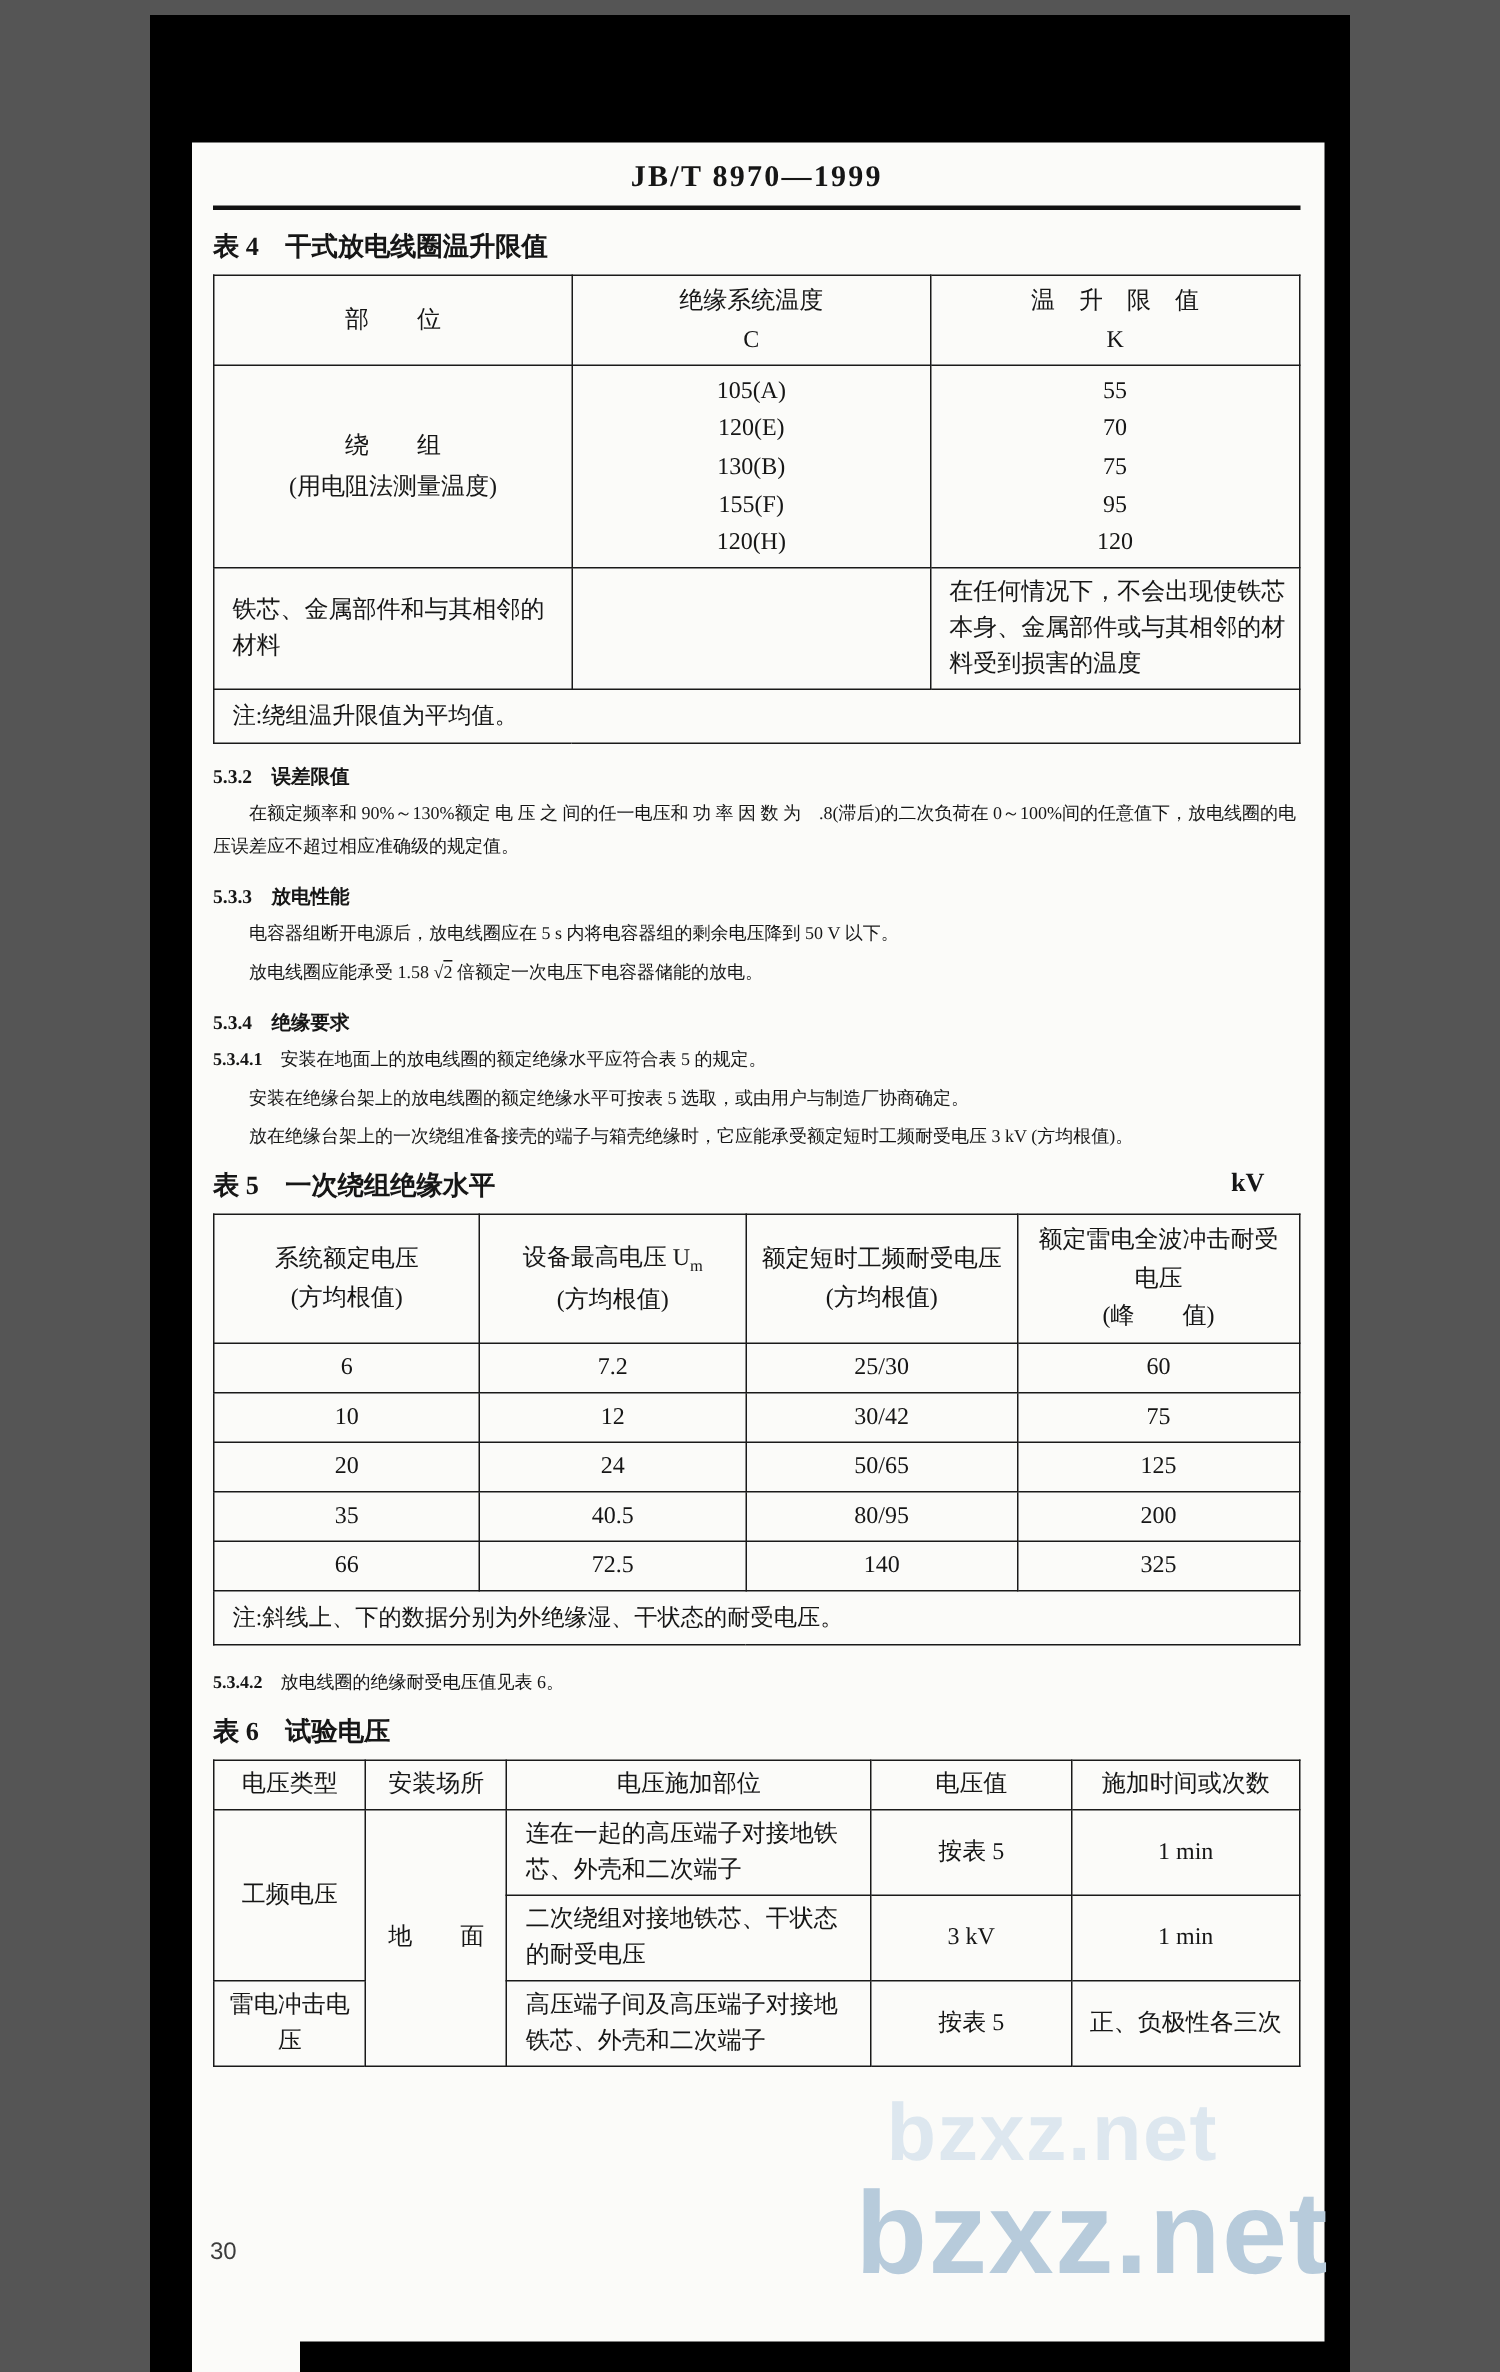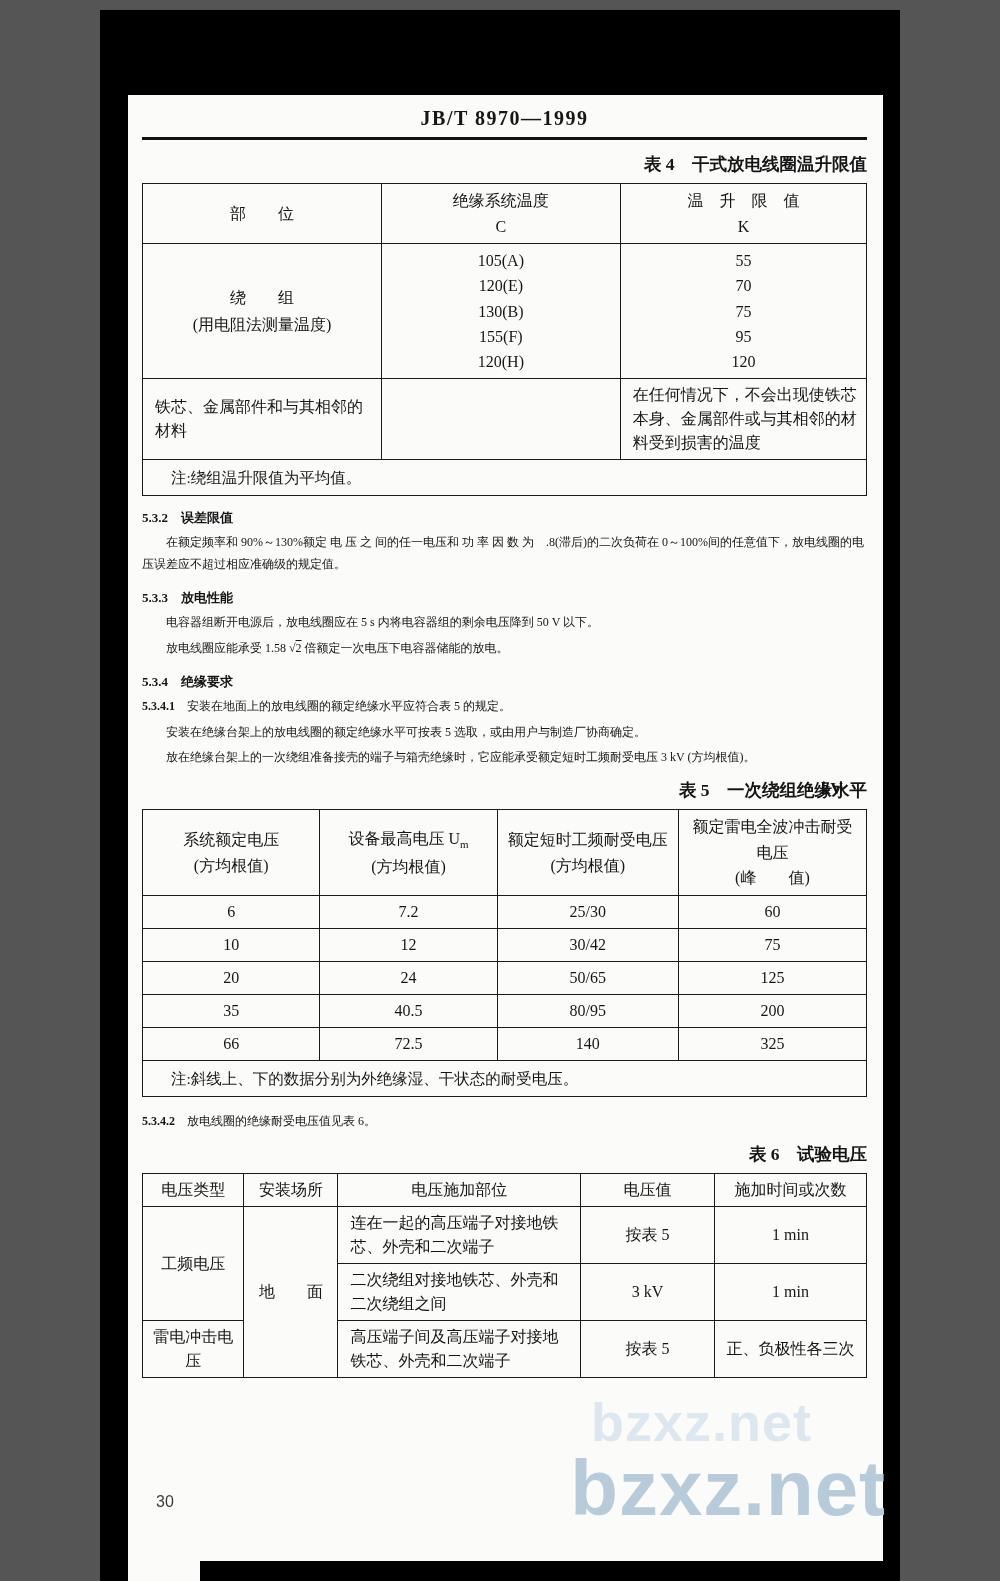--- a/index.html
+++ b/index.html
@@ -19,48 +19,48 @@
   .bar-right  { top: 0; right: 0; width: 17px; height: 100%; }
   .bar-bottom { bottom: 0; left: 100px; right: 0; height: 30px; }
 
   .content {
     position: absolute; top: 85px; left: 28px; right: 17px; bottom: 30px;
     padding: 12px 16px 0 14px;
   }
   .doc-header { text-align: center; font-weight: bold; font-size: 20px; letter-spacing: 1.5px; }
   .header-rule { height: 0; border-bottom: 3px solid #121212; margin: 7px 0 12px; }
 
-  .tbl-title { text-align: right; font-weight: bold; font-size: 17.5px; margin: 9px 0 7px; position: relative; }
+  .tbl-title { text-align: left; font-weight: bold; font-size: 17.5px; margin: 9px 0 7px; position: relative; }
   .tbl-title .unit { position: absolute; right: 24px; top: 0; font-weight: bold; }
 
   table.tbl { width: 100%; border-collapse: collapse; table-layout: fixed; }
   .tbl td {
     border: 1.6px solid #1a1a1a;
     padding: 4px 8px;
     text-align: center;
     font-size: 16px;
     line-height: 1.5;
     vertical-align: middle;
     word-break: break-all;
   }
   .tbl .th div { line-height: 1.6; }
   .left-cell { text-align: left !important; padding-left: 12px !important; }
-  .note-cell { text-align: left !important; padding: 6px 28px !important; font-size: 15.5px !important; }
+  .note-cell { text-align: left !important; padding: 6px 12px !important; font-size: 15.5px !important; }
   .t4 .lines div { line-height: 1.45; padding: 1px 0; }
   .t4 .part-cell div { line-height: 1.7; }
   sub { font-size: 11px; }
 
   .sec-h { font-weight: bold; font-size: 13px; margin: 13px 0 5px; }
   .para { margin: 4px 0; text-indent: 2em; font-size: 12px; line-height: 1.82; }
   .para.no-indent { text-indent: 0; }
   .para .num { font-weight: bold; margin-right: 12px; }
   .rad-num { text-decoration: overline; }
 
   .page-num {
-    position: absolute; left: 56px; bottom: 80px;
+    position: absolute; left: 40px; bottom: 80px;
     font-size: 16px; color: #3c3c3c;
     font-family: "Liberation Sans", sans-serif;
   }
   .watermark, .watermark-ghost {
     position: absolute;
     font-family: "Liberation Sans", sans-serif;
     font-weight: bold; line-height: 1; letter-spacing: 1px;
     pointer-events: none; white-space: nowrap;
   }
   .watermark { right: 14px; bottom: 64px; font-size: 78px; color: #b7cbdb; }
@@ -235,21 +235,21 @@
           <td class="th">施加时间或次数</td>
         </tr>
         <tr>
           <td rowspan="2">工频电压</td>
           <td rowspan="3">地　　面</td>
           <td class="left-cell">连在一起的高压端子对接地铁芯、外壳和二次端子</td>
           <td>按表 5</td>
           <td>1 min</td>
         </tr>
         <tr>
-          <td class="left-cell">二次绕组对接地铁芯、外壳和二次绕组之间</td>
+          <td class="left-cell">二次绕组对接地铁芯、干状态的耐受电压</td>
           <td>3 kV</td>
           <td>1 min</td>
         </tr>
         <tr>
           <td>雷电冲击电压</td>
           <td class="left-cell">高压端子间及高压端子对接地铁芯、外壳和二次端子</td>
           <td>按表 5</td>
           <td>正、负极性各三次</td>
         </tr>
       </tbody>

